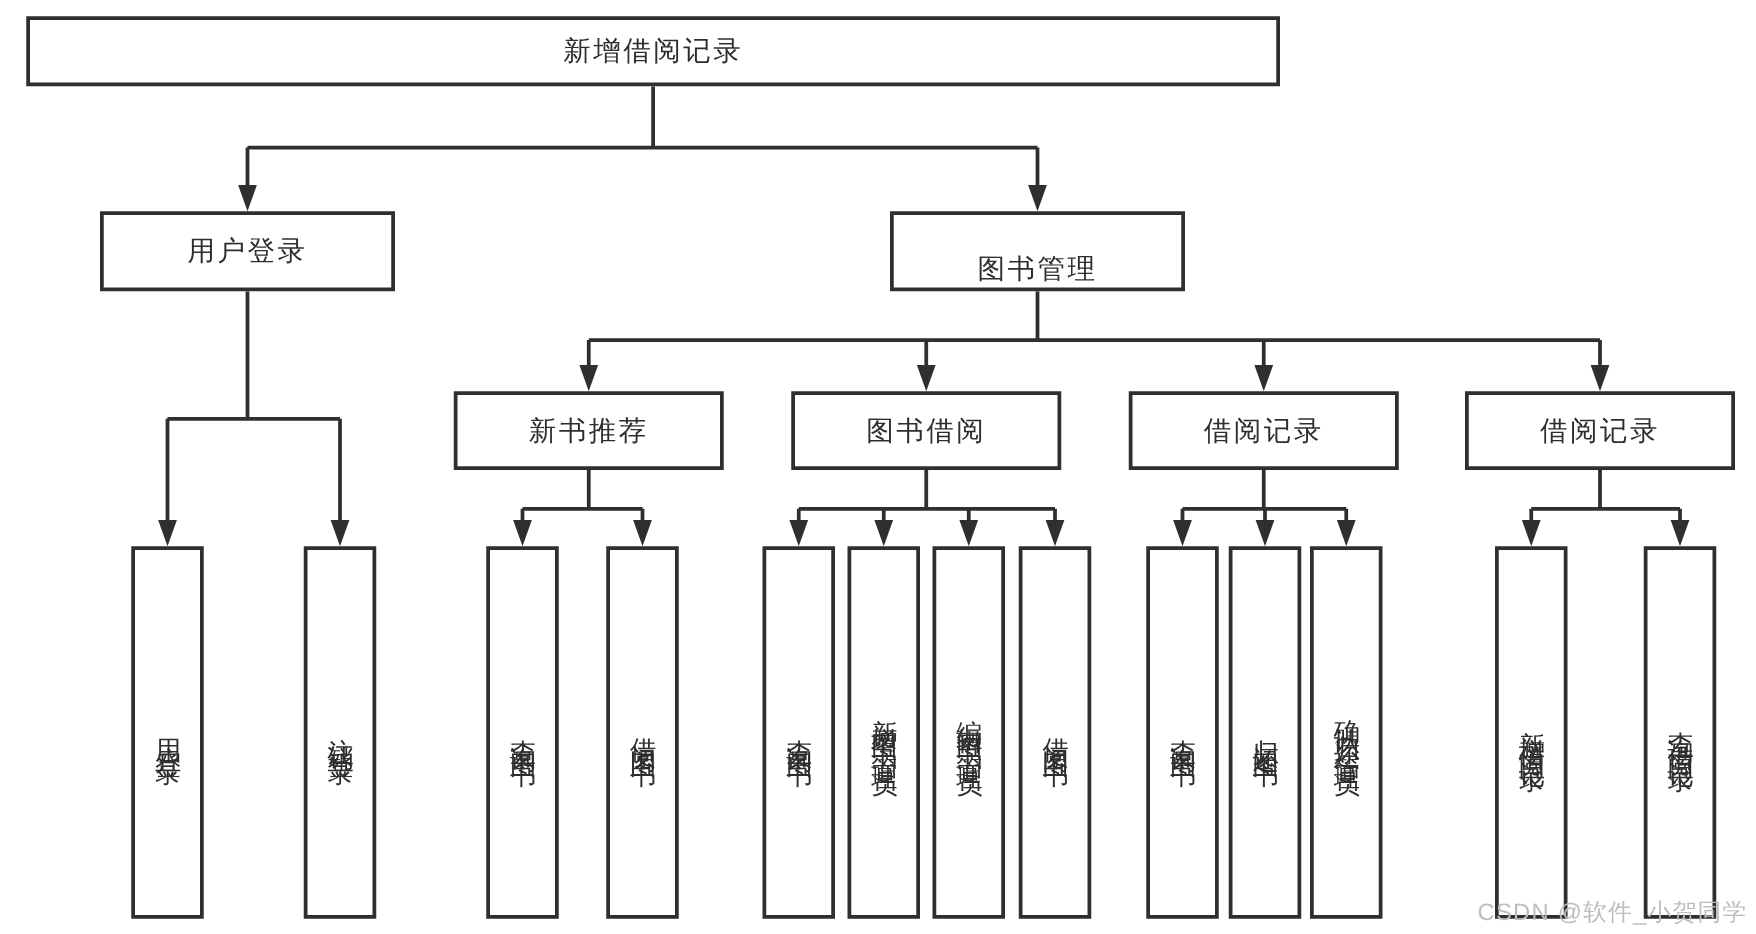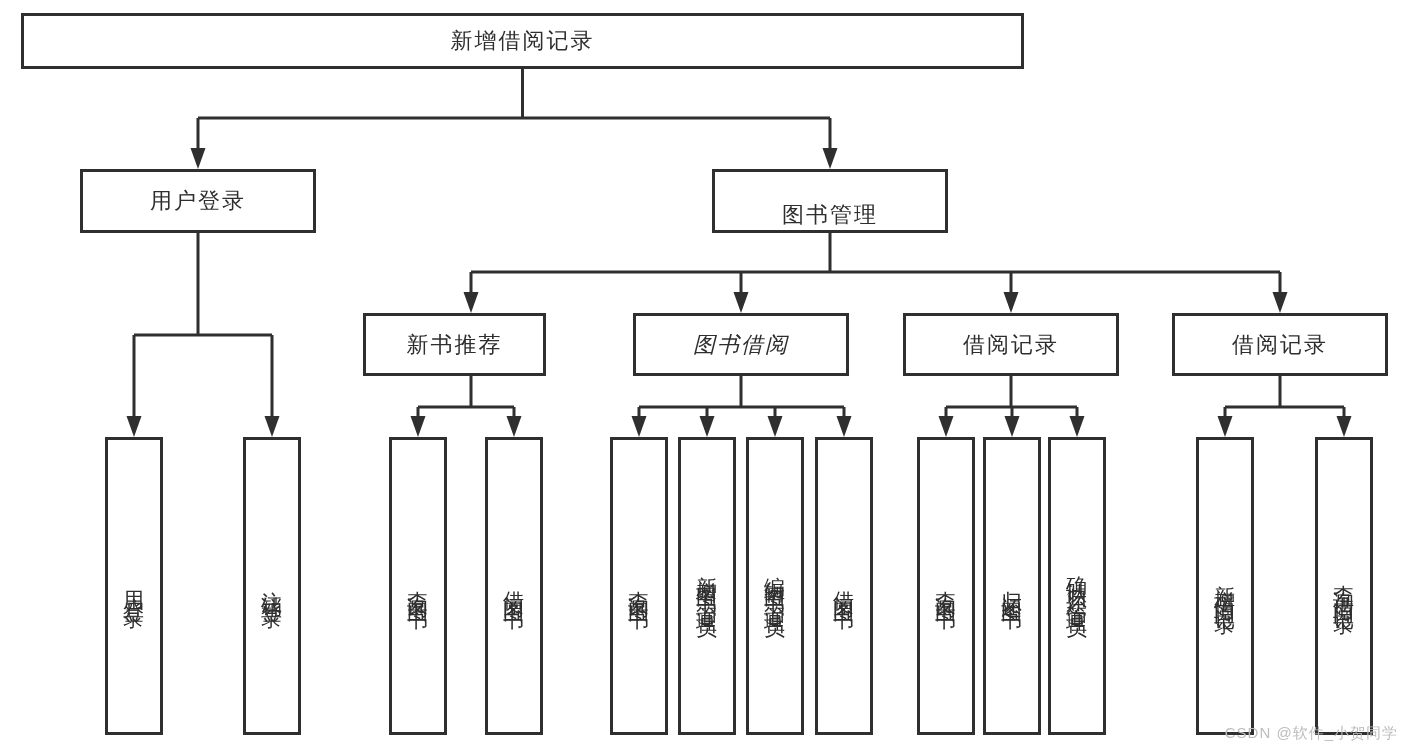--- a/index.html
+++ b/index.html
@@ -35,21 +35,21 @@
   .box.leaf .label {
     writing-mode: vertical-rl;
     text-orientation: mixed;
     font-size: 21px;
     letter-spacing: 6px;
     line-height: 1;
   }
   .watermark {
     position: absolute;
     right: 7px; bottom: 4px;
-    font-size: 15px;
+    font-size: 19px;
     letter-spacing: 1px;
     color: var(--watermark, #bdbdbd);
     white-space: nowrap;
   }
 </style>
 </head>
 <body style="--line: #2f2f2f; --text: #2e2e2e; --box_bg: #ffffff; --watermark: #bdbdbd;">
 
 <div class="stage">
 
@@ -91,24 +91,24 @@
     <span class="label">新增借阅记录</span>
   </div>
 
   <div class="box" style="left:80px; top:169px; width:236px; height:64px;">
     <span class="label">用户登录</span>
   </div>
   <div class="box" style="left:712px; top:169px; width:236px; height:64px;align-items:flex-end;">
     <span class="label">图书管理</span>
   </div>
 
-  <div class="box" style="left:363px; top:313px; width:183px; height:63px;">
+  <div class="box" style="left:363px; top:313px; width:216px; height:63px;">
     <span class="label">新书推荐</span>
   </div>
-  <div class="box" style="left:633px; top:313px; width:216px; height:63px;font-style:italic;">
+  <div class="box" style="left:633px; top:313px; width:216px; height:63px;">
     <span class="label">图书借阅</span>
   </div>
   <div class="box" style="left:903px; top:313px; width:216px; height:63px;">
     <span class="label">借阅记录</span>
   </div>
   <div class="box" style="left:1172px; top:313px; width:216px; height:63px;">
     <span class="label">借阅记录</span>
   </div>
 
   <div class="box leaf" style="left:105px; top:437px; width:58px; height:298px;">

